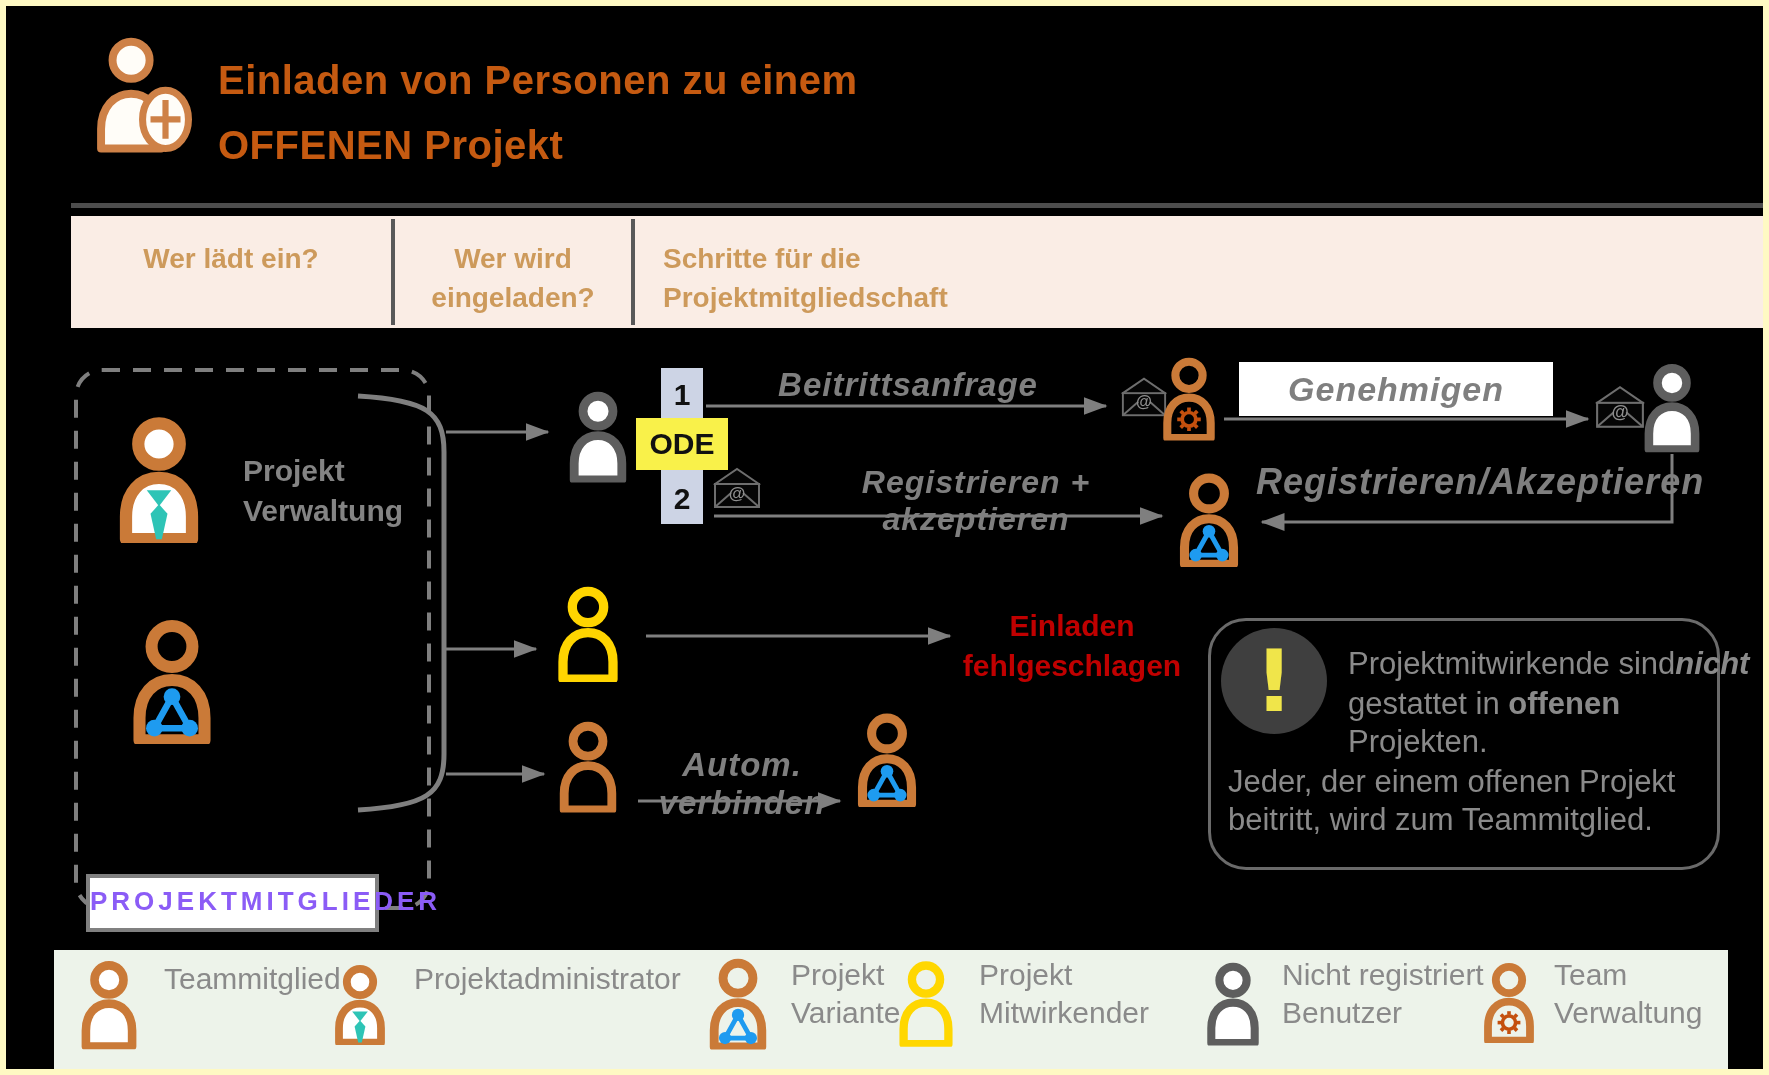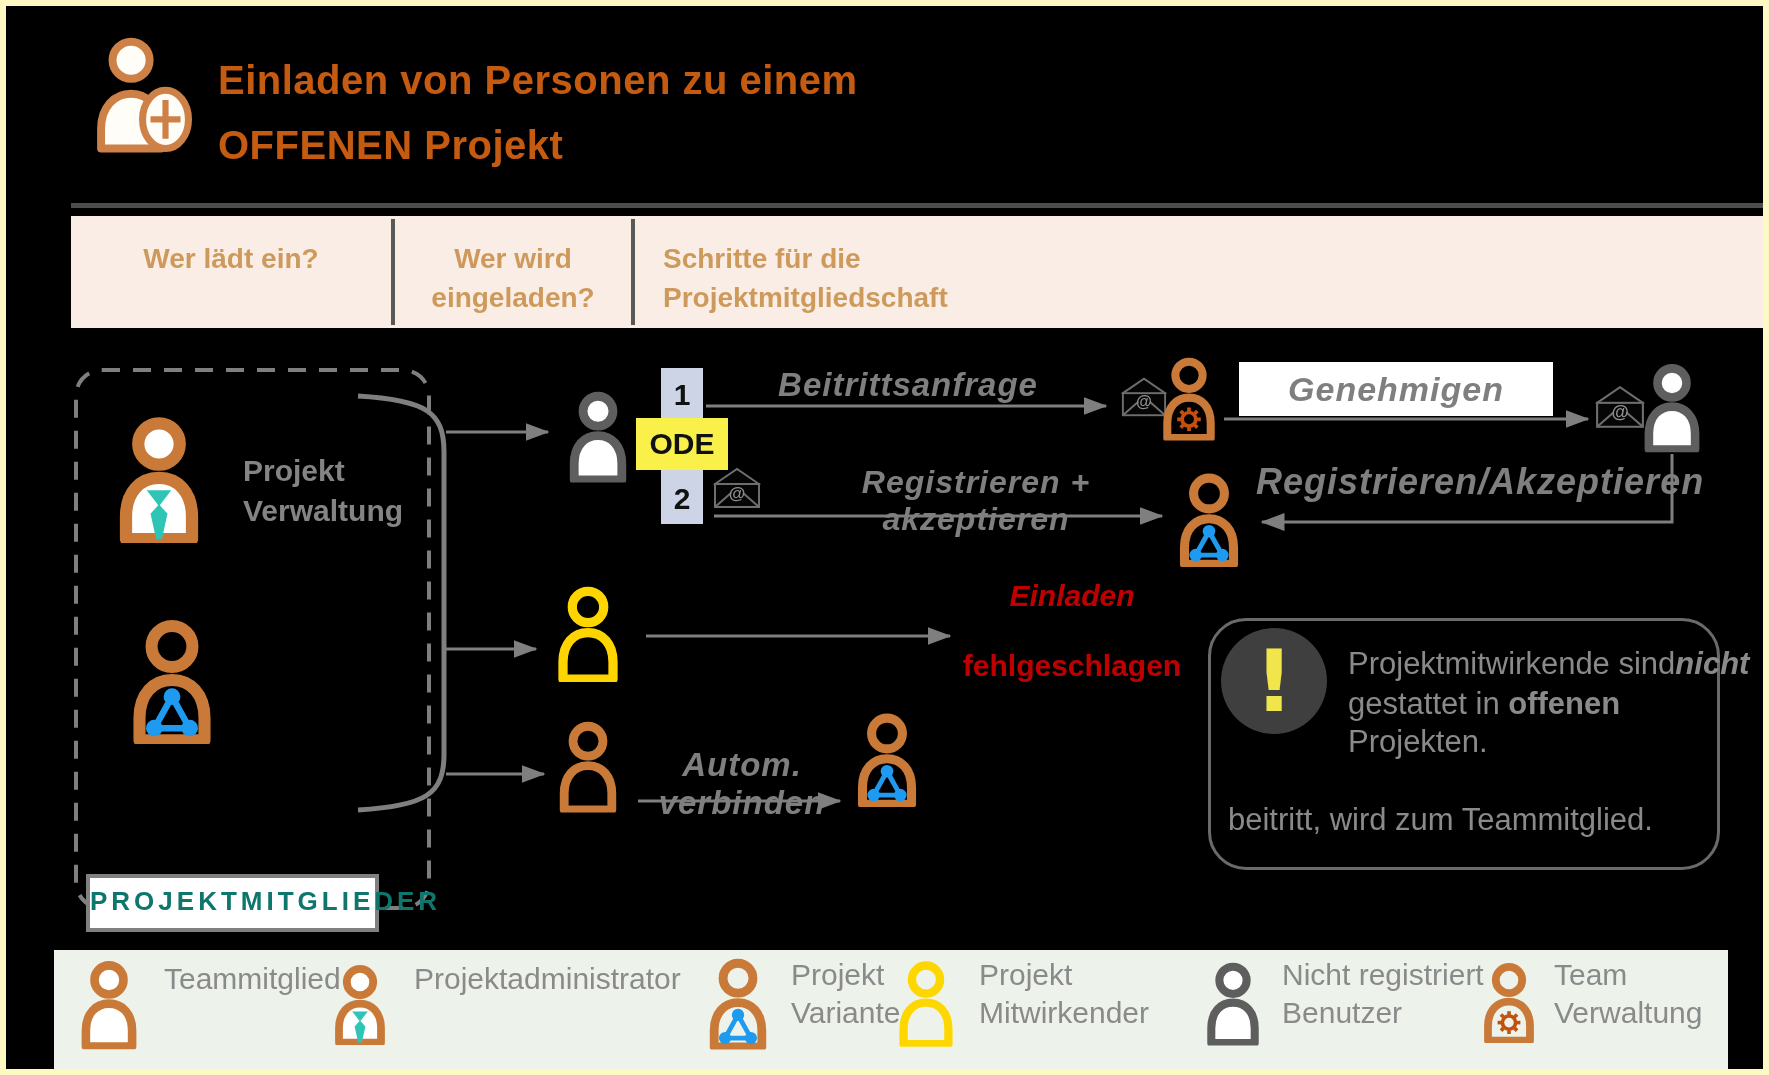--- a/index.html
+++ b/index.html
@@ -16,21 +16,21 @@
   .vdiv{width:4px; background:#595959;}
   .rule{height:5px; background:#4D4D4D;}
   .graylbl{font-size:30px; font-weight:bold; color:#848484;}
   .hw{font-style:italic; font-weight:600; color:#7F7F7F; text-align:center; letter-spacing:1px;}
   .numbar{background:#CDD4E5; }
   .num{font-size:30px; font-weight:bold; color:#111; text-align:center; width:42px;}
   .odebox{background:#F9F14A; text-align:center; font-size:30px; font-weight:bold; color:#111; line-height:52px;}
   .genbox{background:#ffffff; text-align:center;}
   .redtxt{color:#C00000; font-weight:bold; font-size:30px; text-align:center;}
   .pmbox{background:#fff; border:4px solid #808080; text-align:left;
-         font-size:26px; font-weight:bold; color:#0f766e; letter-spacing:4px; line-height:46px;}
+         font-size:26px; font-weight:bold; color:#8b5cf6; letter-spacing:4px; line-height:46px;}
   .notebox{border:3px solid #6A6A6A; border-radius:38px; background:#000;}
   .notetxt{font-size:31px; color:#8A8A8A;}
   .notetxt b{color:#8A8A8A;}
   .note-circle{width:106px;height:106px;border-radius:50%;background:#3F3F3F;
       text-align:center; line-height:106px; font-size:86px; font-weight:bold;
       color:#F0E54A; font-family:"DejaVu Sans",sans-serif;}
   .legendband{background:#EDF3EA;}
   .leglbl{font-size:30px; color:#8A8A8A;margin-left:8px;}
   svg.icon{position:absolute; overflow:visible;}
 </style>
@@ -180,38 +180,39 @@
     <use href="#sym-env"></use>
   </svg>
   <div class="abs hw" style="left:760px;top:458px;width:420px;font-size:32px;">Registrieren + akzeptieren</div>
   <div class="abs hw" style="left:1250px;top:455px;width:320px;font-size:36px;">Registrieren/Akzeptieren</div>
 
   <svg class="icon" style="left:1168px;top:460px;color:#CA7A38;" width="70" height="104" viewBox="0 0 100 140">
     <use href="#sym-person"></use>
       <use href="#sym-tri"></use>
   </svg>
 
-  <div class="abs redtxt" style="left:941px;top:573px;width:250px;font-style:italic;">Einladen</div>
+  <div class="abs redtxt" style="left:941px;top:603px;width:250px;">Einladen</div>
   <div class="abs redtxt" style="left:941px;top:643px;width:250px;">fehlgeschlagen</div>
 
   <div class="abs hw" style="left:620px;top:740px;width:232px;font-size:33px;">Autom. verbinden</div>
   <svg class="icon" style="left:846px;top:700px;color:#CA7A38;" width="70" height="104" viewBox="0 0 100 140">
     <use href="#sym-person"></use>
       <use href="#sym-tri"></use>
   </svg>
 
   <div class="abs notebox" style="left:1202px;top:612px;width:506px;height:246px;"></div>
   <div class="abs note-circle" style="left:1215px;top:622px;">!</div>
   <div class="abs notetxt" style="left:1342px;top:640px;">
     <span>Projektmitwirkende sind</span><i><b>nicht</b></i>
   </div>
   <div class="abs notetxt" style="left:1342px;top:680px;">
     <span>gestattet in </span><b>offenen</b>
   </div>
   <div class="abs notetxt" style="left:1342px;top:718px;">Projekten.</div>
+  <div class="abs notetxt" style="left:1222px;top:758px;">Jeder, der einem offenen Projekt</div>
   <div class="abs notetxt" style="left:1222px;top:796px;">beitritt, wird zum Teammitglied.</div>
 
   <div class="abs legendband" style="left:48px;top:944px;width:1674px;height:124px;"></div>
 
   <svg class="icon" style="left:70px;top:950px;color:#CA7A38;--pf:#fff;" width="66" height="94" viewBox="0 0 100 140">
       <use href="#sym-person"></use>
     </svg>
   <div class="abs leglbl" style="left:150px;top:956px;">Teammitglied</div>
 
   <svg class="icon" style="left:324px;top:950px;color:#CA7A38;--pf:#fff;" width="60" height="94" viewBox="0 0 100 140">

